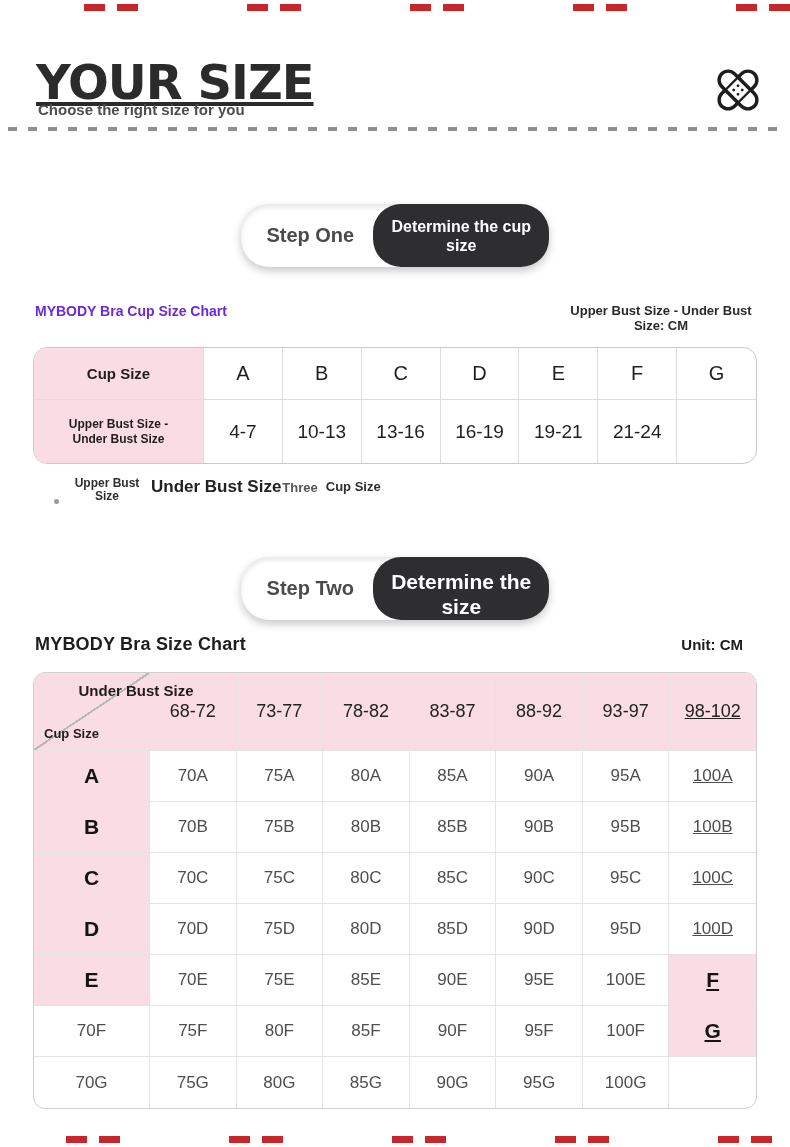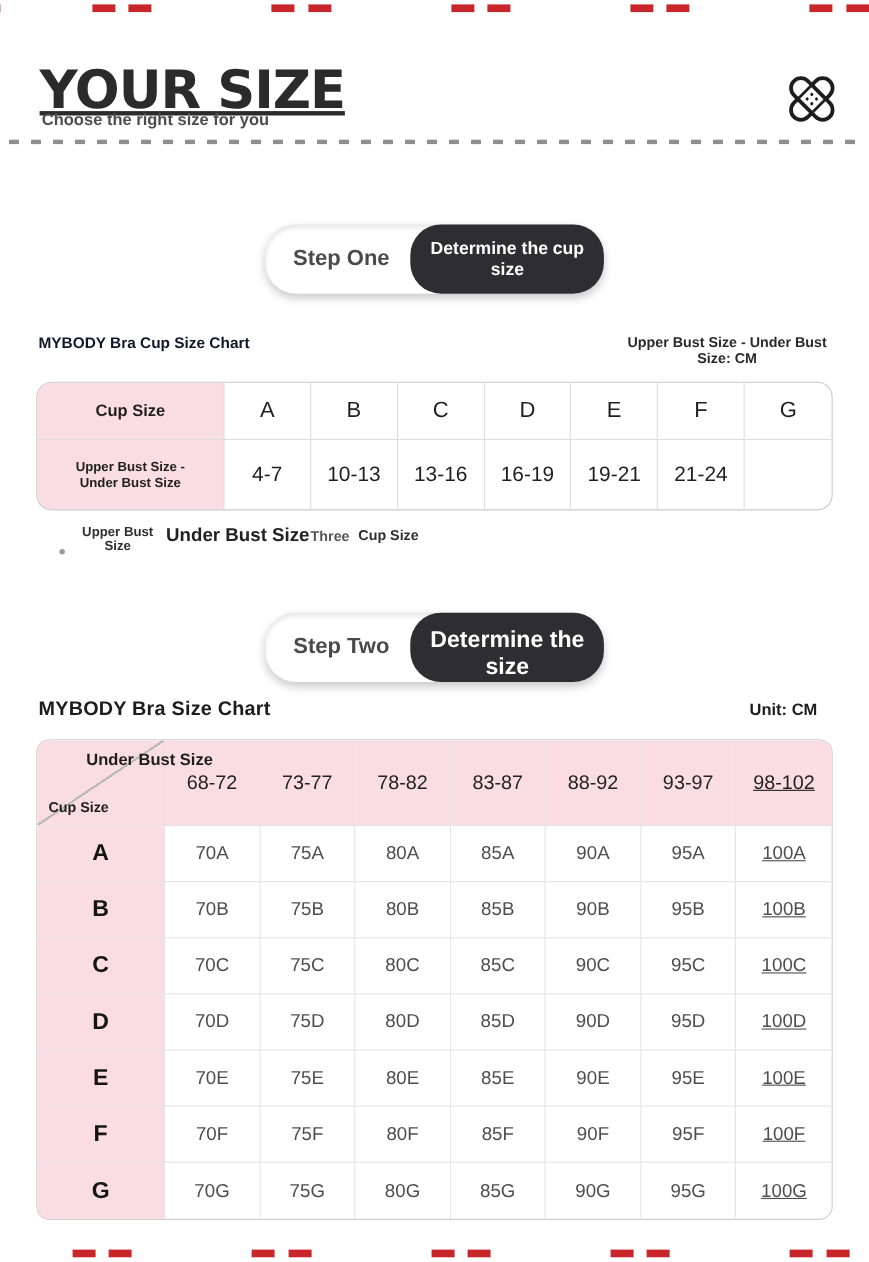--- a/index.html
+++ b/index.html
@@ -26,21 +26,21 @@
   .step-two{top:557px;}
   .step-label{position:absolute;left:0;top:0;width:45%;height:100%;display:flex;align-items:center;justify-content:center;
     font-weight:700;font-size:20px;color:#4a4a4a;}
   .step-desc{position:absolute;right:0;top:0;width:57%;height:100%;background:#2e2e31;border-radius:28px;color:#fff;font-weight:700;z-index:1;box-sizing:border-box;}
   .step-one .step-desc{display:flex;align-items:center;justify-content:center;text-align:center;font-size:16px;line-height:19px;padding:0 16px;}
   .step-two .step-desc{font-size:21px;line-height:25px;padding-top:12px;text-align:center;overflow:hidden;}
   .step-desc-ghost{position:absolute;right:0;top:12px;width:57%;text-align:center;font-size:21px;line-height:25px;font-weight:700;color:#b5b5b5;z-index:0;}
 
   
   .cup-head{position:absolute;top:303px;left:35px;right:35px;display:flex;justify-content:space-between;align-items:flex-start;}
-  .cup-title{font-size:14px;font-weight:700;color:#0f172a;}
+  .cup-title{font-size:14px;font-weight:700;color:#6d28d9;}
   .cup-note{width:188px;font-size:13px;font-weight:700;color:#2a2a2a;text-align:center;line-height:15px;}
 
   
   .cup-table{position:absolute;top:347px;left:33px;width:724px;display:grid;grid-template-columns:170px repeat(7,1fr);
     grid-template-rows:52px 63px;border:1px solid #c9c9c9;border-radius:14px;overflow:hidden;background:#fff;box-sizing:border-box;}
   .c{display:flex;align-items:center;justify-content:center;border-right:1px solid #ddd;border-bottom:1px solid #ddd;color:#1f1f1f;}
   .c:nth-child(8n){border-right:none;}
   .c:nth-child(n+9){border-bottom:none;}
   .pink{background-color:#FADCE4;}
   .c.head{font-weight:700;font-size:15px;}
@@ -191,21 +191,20 @@
       <div class="c2 val">70D</div>
       <div class="c2 val">75D</div>
       <div class="c2 val">80D</div>
       <div class="c2 val">85D</div>
       <div class="c2 val">90D</div>
       <div class="c2 val">95D</div>
       <div class="c2 val">100D</div>
       <div class="c2 cup pink">E</div>
       <div class="c2 val">70E</div>
       <div class="c2 val">75E</div>
-      <div class="c2 val">80E</div>
       <div class="c2 val">85E</div>
       <div class="c2 val">90E</div>
       <div class="c2 val">95E</div>
       <div class="c2 val">100E</div>
       <div class="c2 cup pink">F</div>
       <div class="c2 val">70F</div>
       <div class="c2 val">75F</div>
       <div class="c2 val">80F</div>
       <div class="c2 val">85F</div>
       <div class="c2 val">90F</div>

